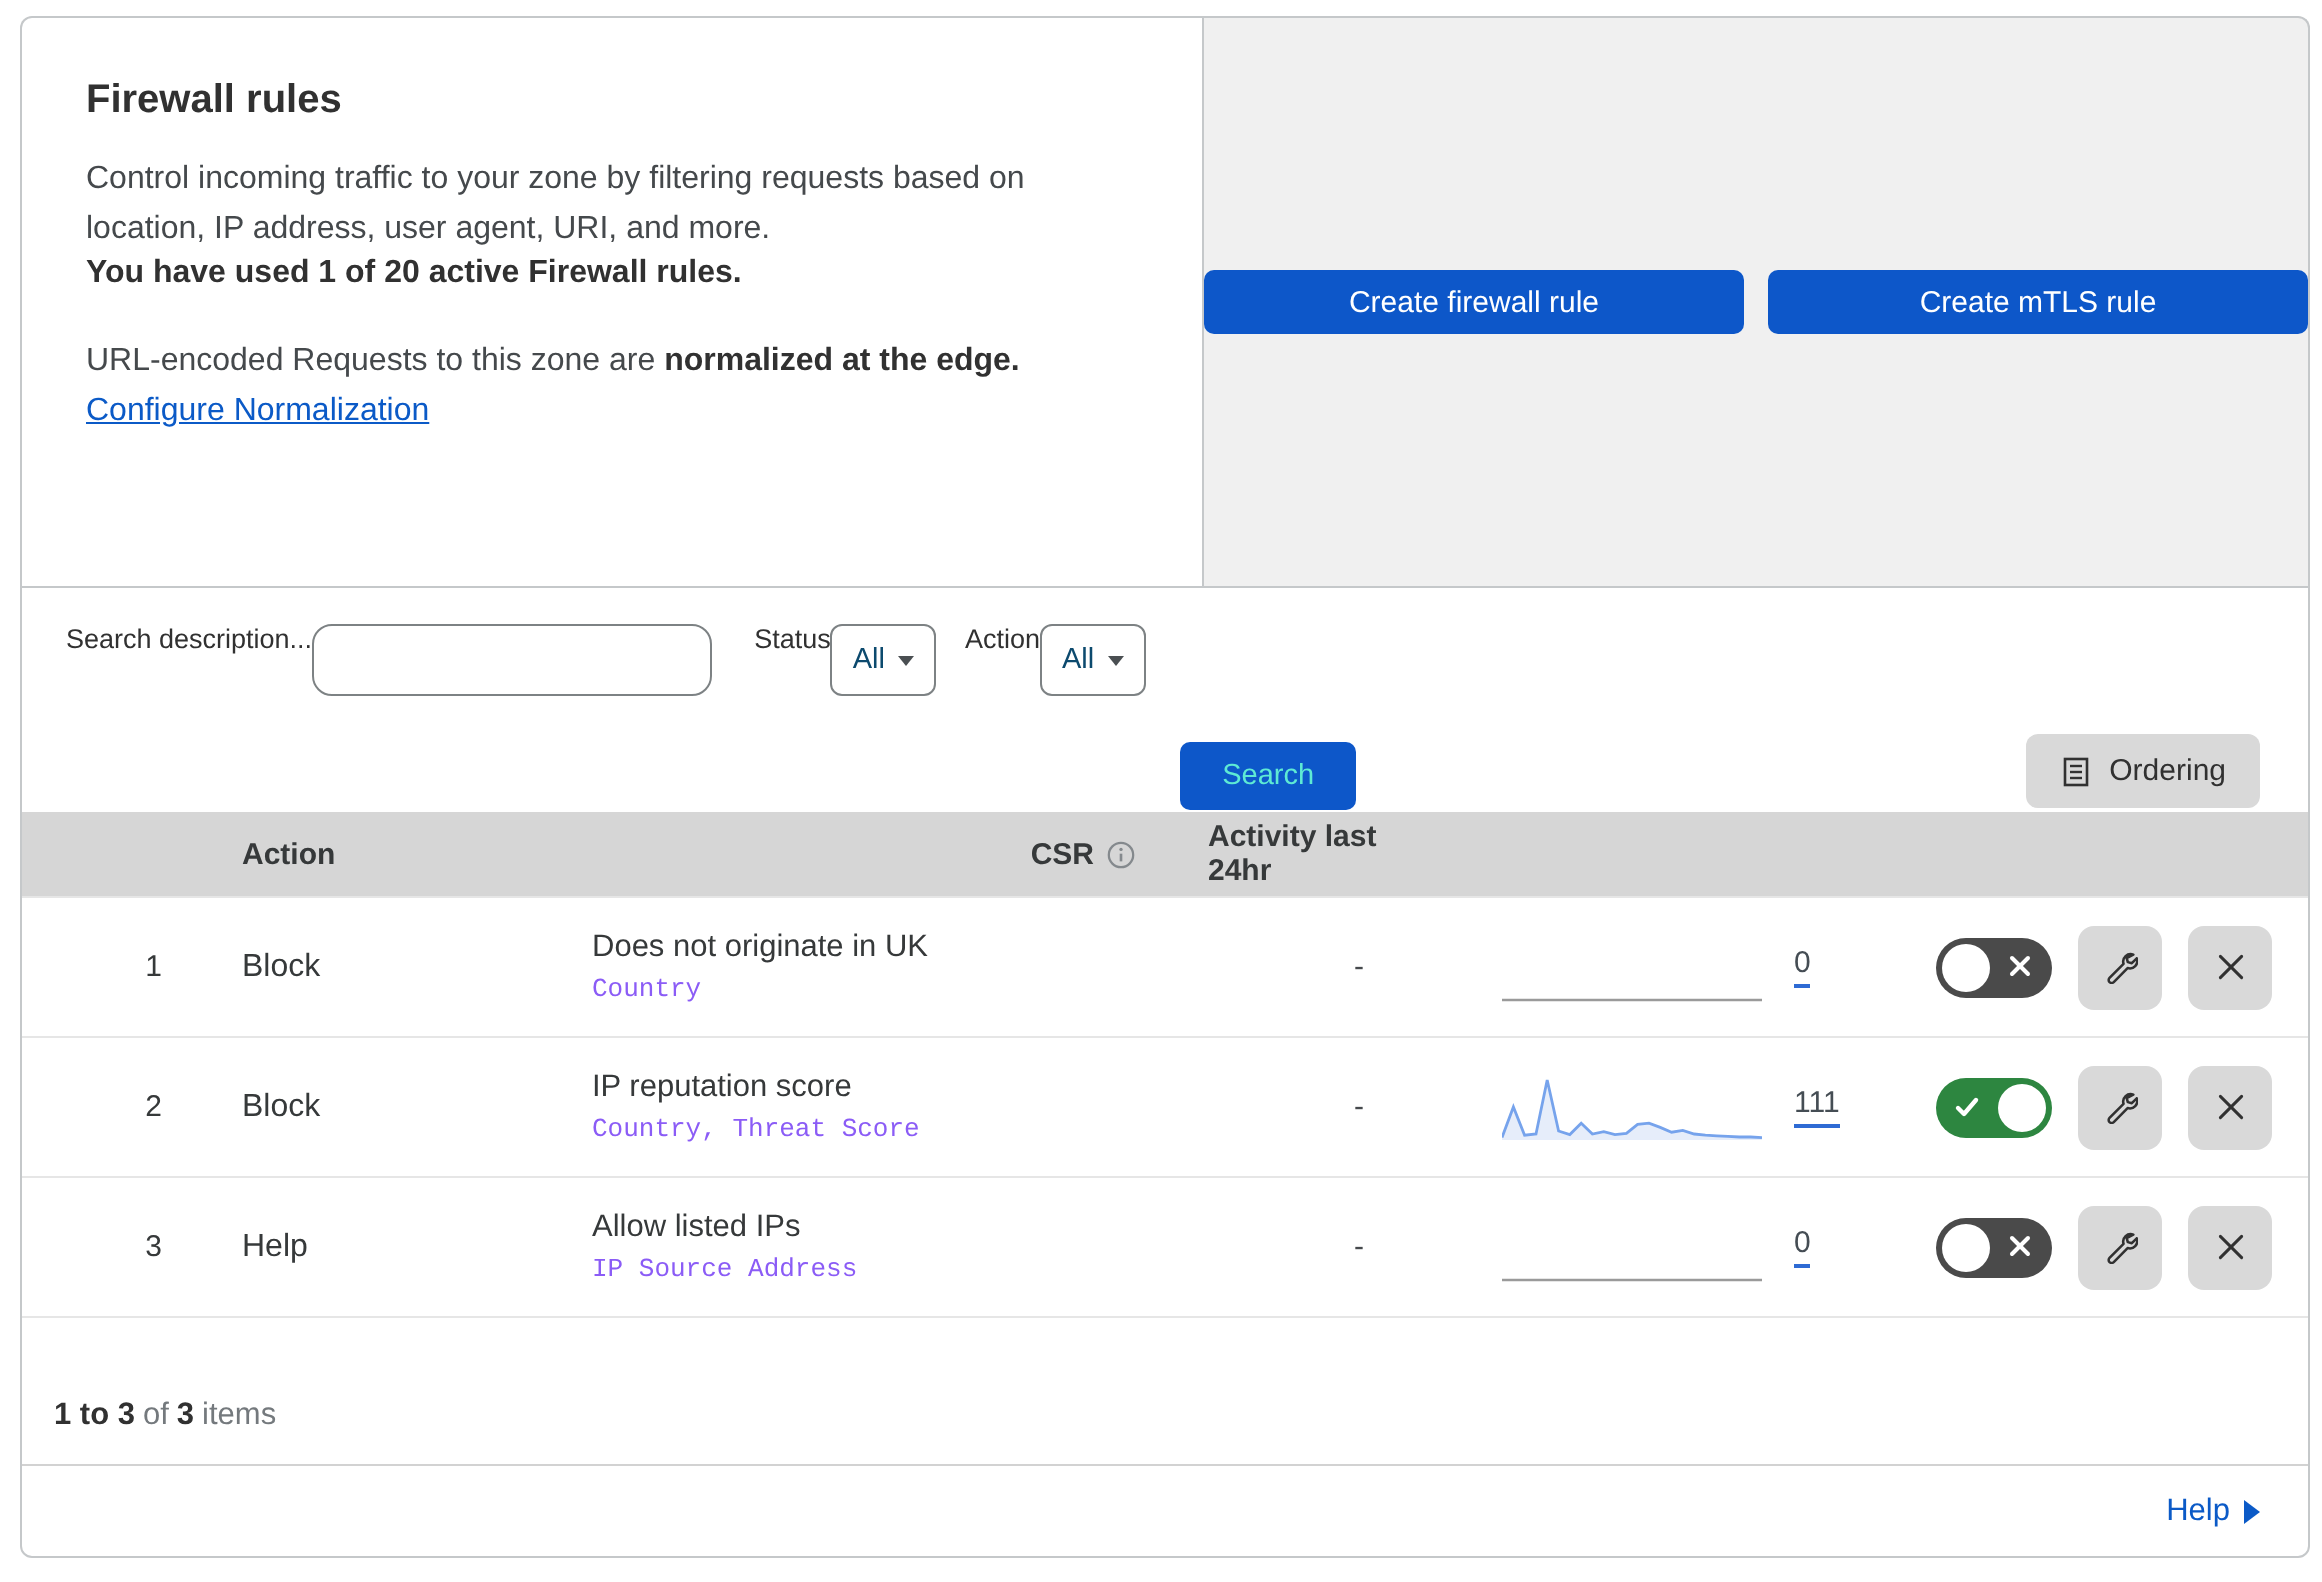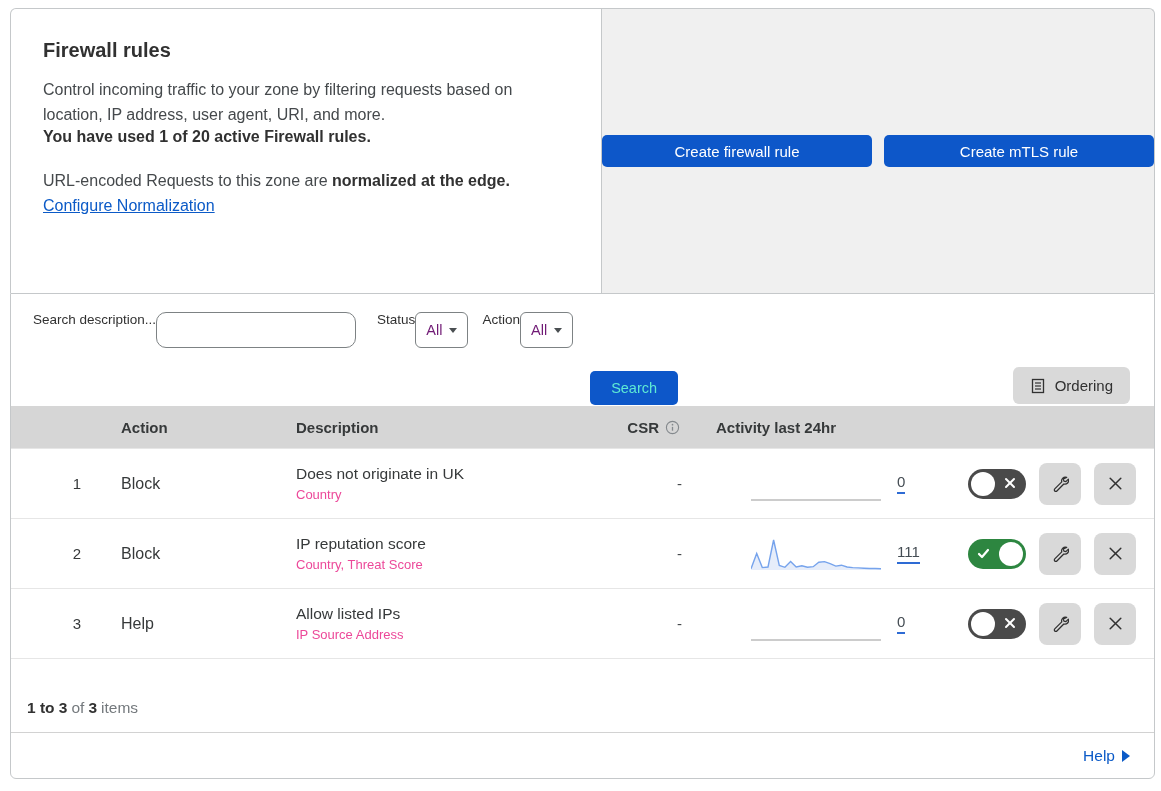--- a/index.html
+++ b/index.html
@@ -28,21 +28,21 @@
 
   .filter-bar { height:112px; padding:18px 24px 0 22px; display:flex; align-items:flex-start; }
   .f-group { display:flex; flex-direction:row; }
   .f-label { font-size:13.5px; color:#313131; margin-bottom:7px; }
   .search-box { width:200px; height:36px; border:1px solid #7d8284; border-radius:10px;
                 display:flex; align-items:center; padding:0 10px; background:#fff; }
   .search-box input { border:none; outline:none; flex:1; font-size:14px; font-family:inherit;
                       margin-left:8px; background:transparent; }
   .select-box { height:36px; border:1px solid #7d8284; border-radius:6px; background:#fff;
                 display:flex; align-items:center; gap:7px; padding:0 10px; font-size:14.5px;
-                color:#701a75; cursor:pointer; }
+                color:#0c4a6e; cursor:pointer; }
   .caret { width:0; height:0; border-left:4.5px solid transparent; border-right:4.5px solid transparent;
            border-top:5.5px solid #4a4f52; }
   .ml20 { margin-left:21px; } .ml14 { margin-left:14px; }
   .btn-search { height:34px; padding:0 21px; background:#0d57c9; color:#5eead4; border:none;
                 border-radius:5px; font-size:14.5px; font-family:inherit; cursor:pointer;
                 align-self:flex-end; margin-left:17px; margin-bottom:1px; }
   .spacer { flex:1; }
   .btn-ordering { height:37px; padding:0 17px; background:#d9d9d9; border:none; border-radius:6px;
                   display:flex; align-items:center; gap:9px; font-size:15px; color:#313131;
                   font-family:inherit; cursor:pointer; align-self:flex-end; margin-bottom:2px; }
@@ -50,21 +50,21 @@
   
   .tgrid { display:grid; grid-template-columns:88px 175px 320px 112px 215px 1fr; align-items:center; }
   .thead { background:#d6d6d6; height:42px; font-weight:600; font-size:15px; color:#36393a; }
   .c-pad { padding-left:22px; }
   .c-num { text-align:right; padding-right:18px; font-size:15px; color:#36393a; }
   .c-csr { display:flex; justify-content:flex-end; align-items:center; gap:6px; padding-right:26px; }
   .c-act-h { padding-left:10px; }
   .trow { height:70px; border-top:1px solid #e6e6e6; }
   .trow:first-of-type { border-top:0; }
   .desc-title { font-size:15.5px; color:#36393a; }
-  .desc-sub { font-size:13px; color:#ec4899; margin-top:4px; }
+  .desc-sub { font-size:13px; color:#8b5cf6; margin-top:4px;font-family:Liberation Mono, monospace; }
   .csr-val { text-align:right; padding-right:24px; font-size:15px; color:#45494c; }
   .activity-cell { display:flex; align-items:center; padding-left:45px; }
   .spark { width:130px; height:36px; display:block; }
   .count-link { margin-left:16px; font-size:15px; color:#454d54; border-bottom:2px solid #2e6bd4;
                 padding-bottom:2px; text-decoration:none; cursor:pointer; }
   .controls-cell { display:flex; align-items:center; justify-content:flex-end; gap:13px; padding-right:18px; }
 
   
   .toggle { width:58px; height:30px; border-radius:15px; position:relative; cursor:pointer; flex:none; }
   .toggle .knob { position:absolute; top:3px; width:24px; height:24px; border-radius:50%; background:#fff; }
@@ -145,21 +145,20 @@
           <line x1="5" y1="8" x2="11" y2="8" stroke="#313131" stroke-width="1.2"></line>
           <line x1="5" y1="11" x2="11" y2="11" stroke="#313131" stroke-width="1.2"></line>
         </svg>
         <span>Ordering</span>
       </button>
     </div>
 
     <div class="tgrid thead">
       <div></div>
       <div class="c-pad">Action</div>
-      <div class="c-pad">Description</div>
       <div class="c-csr">
         <span>CSR</span>
         <svg width="15" height="15" viewBox="0 0 16 16">
           <circle cx="8" cy="8" r="6.5" fill="none" stroke="#84898d" stroke-width="1.2"></circle>
           <circle cx="8" cy="5" r="0.9" fill="#84898d"></circle>
           <line x1="8" y1="7.3" x2="8" y2="11.4" stroke="#84898d" stroke-width="1.4"></line>
         </svg>
       </div>
       <div class="c-act-h">Activity last 24hr</div>
       <div></div>

